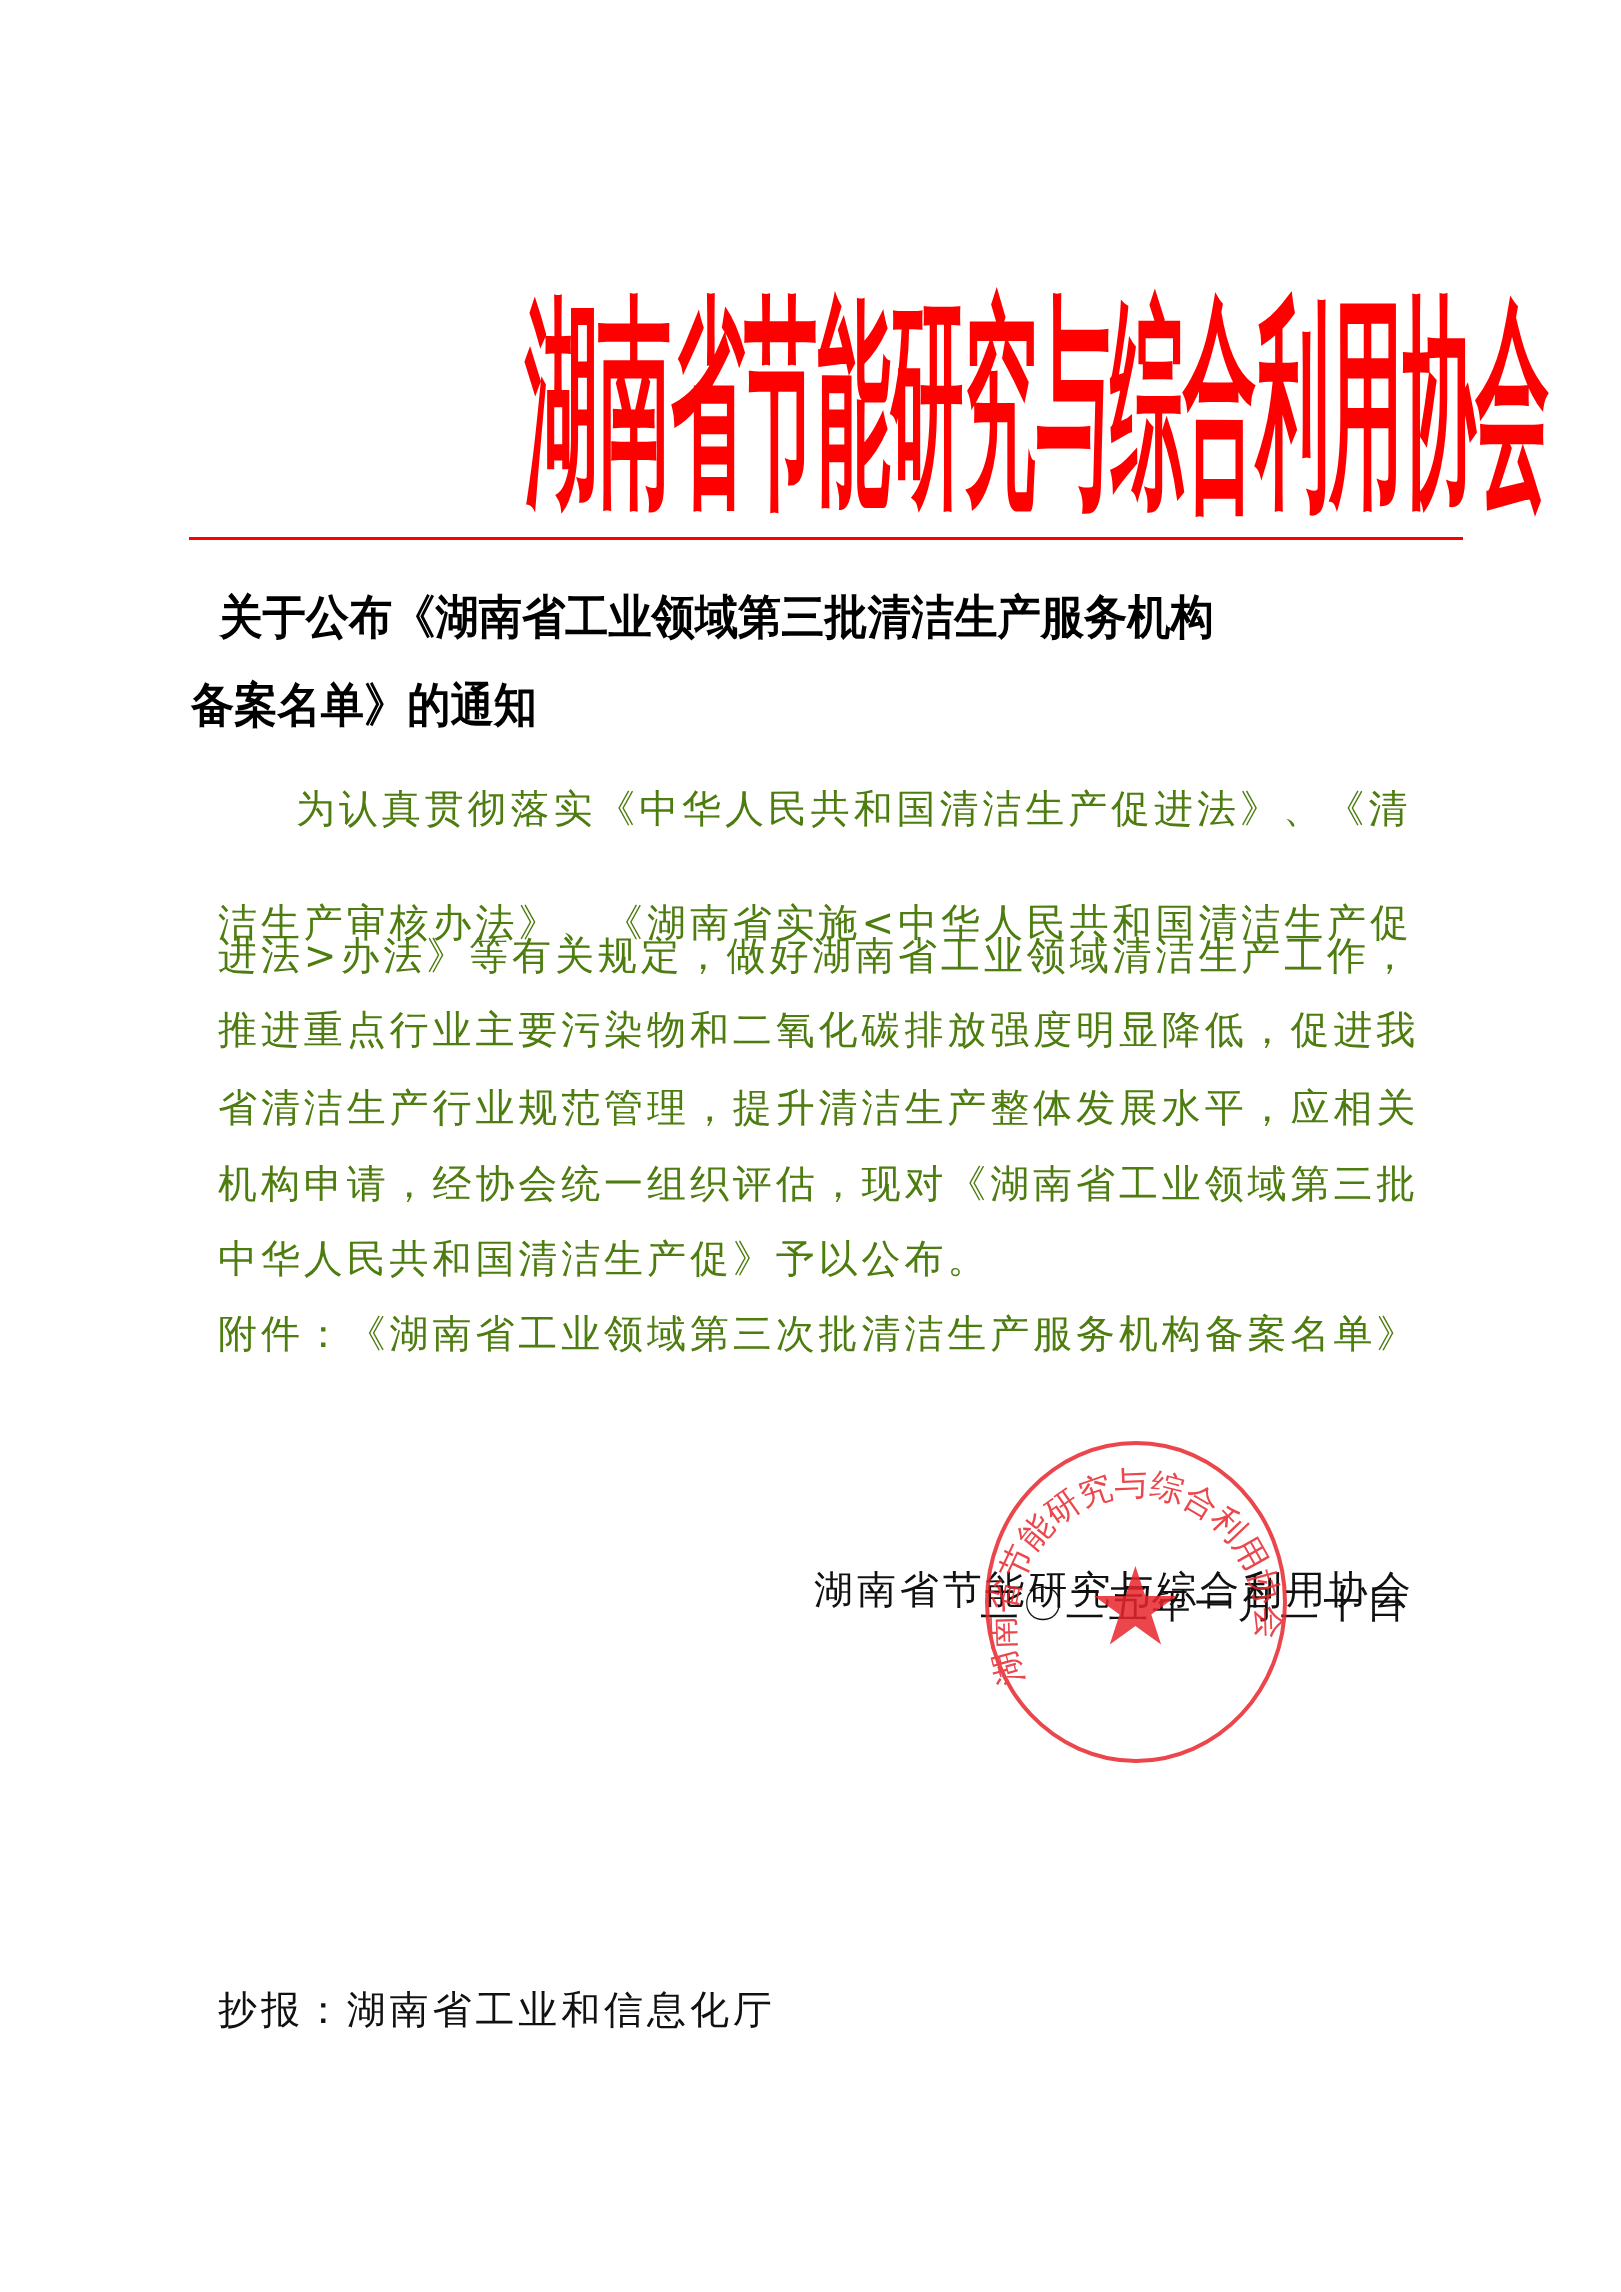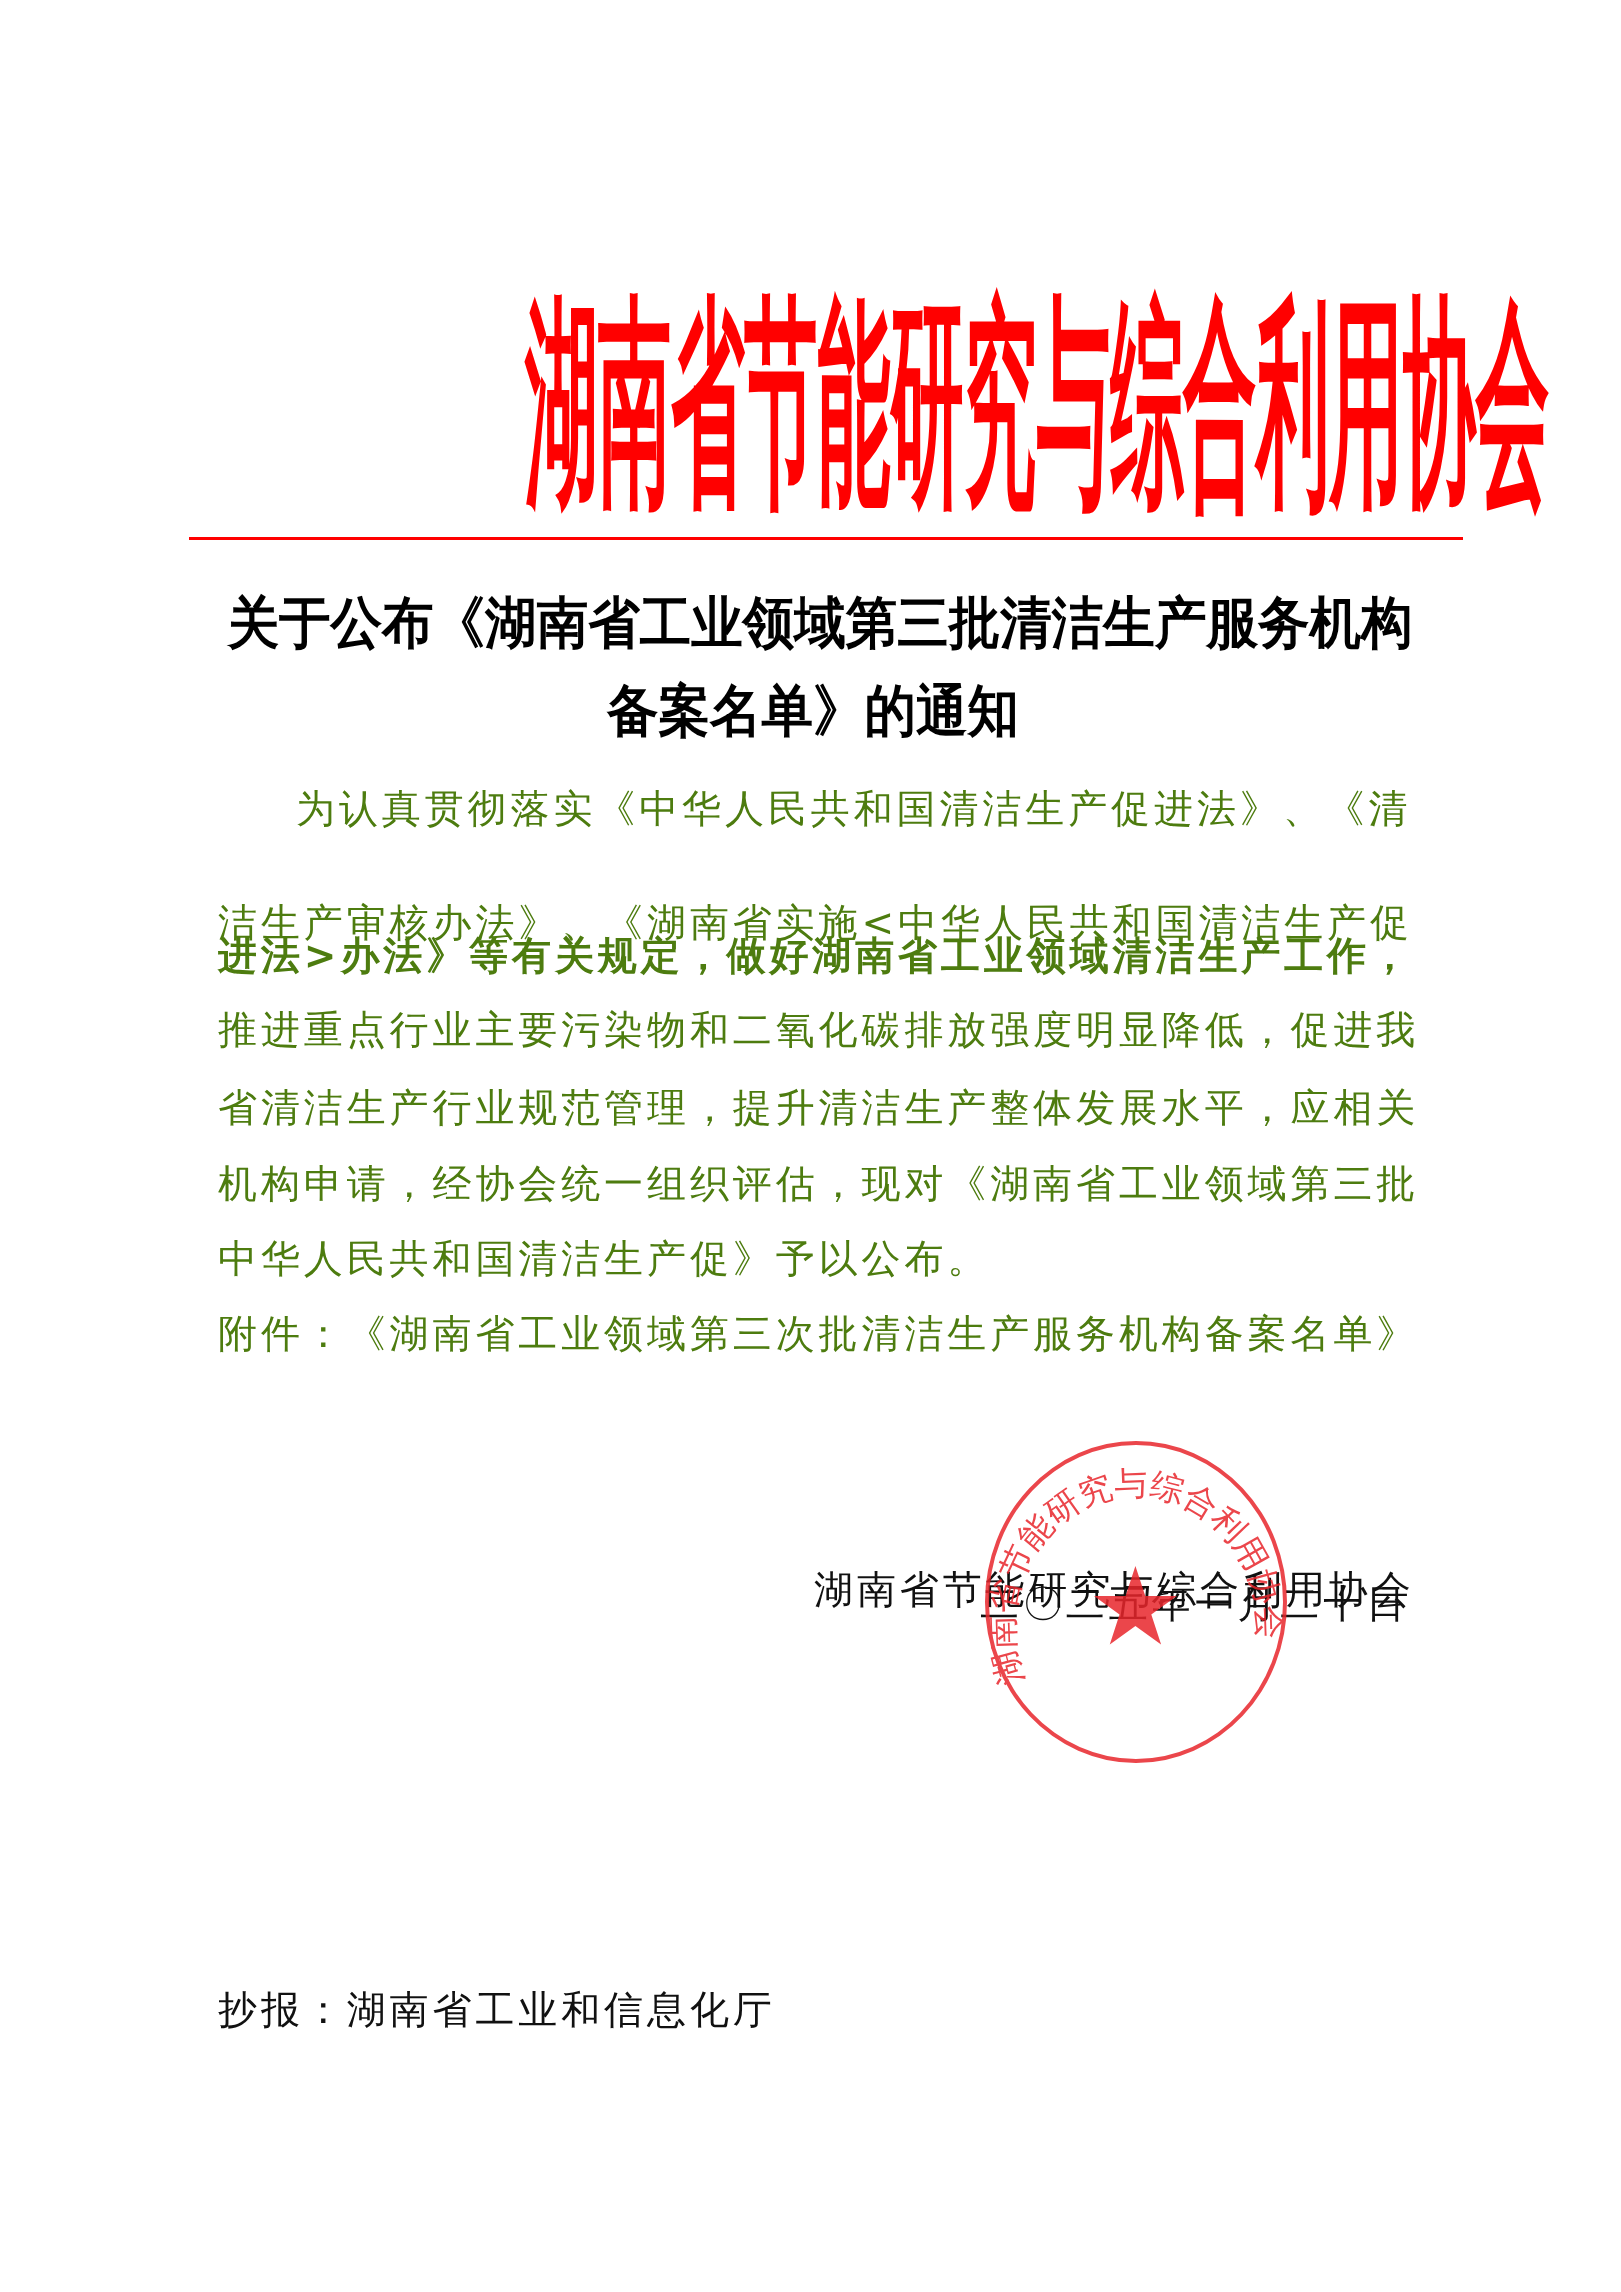--- a/index.html
+++ b/index.html
@@ -1,41 +1,41 @@
 <!DOCTYPE html>
 <html><head>
 <meta charset="utf-8">
 <style>
   html,body{margin:0;padding:0;background:#fff;}
   body{width:1621px;height:2293px;position:relative;overflow:hidden;font-family:"DejaVu Serif",serif;color:#000;}
   .header{position:absolute;left:211px;top:294px;width:1225px;height:221px;color:#f00;font-family:"DejaVu Sans",sans-serif;font-weight:bold;font-size:118px;line-height:221px;text-align:center;white-space:nowrap;}
   .header span{display:inline-block;transform:scale(0.62,1.9);transform-origin:center;letter-spacing:0px;}
   .rule{position:absolute;left:189px;top:537px;width:1274px;height:2.9px;background:#f00;}
-  .title{position:absolute;left:176px;width:1274px;text-align:center;font-family:"DejaVu Sans",sans-serif;font-weight:bold;font-size:56px;white-space:nowrap;text-decoration:underline;}
+  .title{position:absolute;left:176px;width:1274px;text-align:left;font-family:"DejaVu Sans",sans-serif;font-weight:bold;font-size:47px;white-space:nowrap;text-decoration:underline;}
   .title span{display:inline-block;transform:scaleX(0.92);}
   .t1{top:586px;}
   .t2{top:674px;}
   .body-line{position:absolute;left:218px;width:1215px;font-family:"DejaVu Sans",sans-serif;font-size:39px;letter-spacing:3.9px;white-space:nowrap;color:#4d7c0f;}
   .sig{position:absolute;font-family:"DejaVu Sans",sans-serif;font-size:39px;letter-spacing:3.9px;white-space:nowrap;color:#111;}
   .stamp{position:absolute;left:985px;top:1441px;width:294px;height:314px;border:4.9px solid #e8262c;border-radius:50%;opacity:0.85;}
   .stamp .star{position:absolute;left:98px;top:108px;font-size:108px;color:#e8262c;line-height:1;}
   .stamp .ring{position:absolute;left:0;top:0;width:100%;height:100%;}
 </style>
 </head>
 <body>
 
 <div class="header"><span>湖南省节能研究与综合利用协会</span></div>
 <div class="rule"></div>
 
 <div class="title t1"><span>关于公布《湖南省工业领域第三批清洁生产服务机构</span></div>
 <div class="title t2"><span>备案名单》的通知</span></div>
 
 <div class="body-line" style="top:782px;left:296px;">为认真贯彻落实《中华人民共和国清洁生产促进法》、《清</div>
 <div class="body-line" style="top:856px;margin-top:40px;">洁生产审核办法》、《湖南省实施&lt;中华人民共和国清洁生产促</div>
-<div class="body-line" style="top:929px;font-weight:bold;">进法&gt;办法》等有关规定，做好湖南省工业领域清洁生产工作，</div>
+<div class="body-line" style="top:929px;">进法&gt;办法》等有关规定，做好湖南省工业领域清洁生产工作，</div>
 <div class="body-line" style="top:1003px;">推进重点行业主要污染物和二氧化碳排放强度明显降低，促进我</div>
 <div class="body-line" style="top:1081px;">省清洁生产行业规范管理，提升清洁生产整体发展水平，应相关</div>
 <div class="body-line" style="top:1157px;">机构申请，经协会统一组织评估，现对《湖南省工业领域第三批</div>
 <div class="body-line" style="top:1232px;">中华人民共和国清洁生产促》予以公布。</div>
 <div class="body-line" style="top:1307px;">附件：《湖南省工业领域第三次批清洁生产服务机构备案名单》</div>
 
 <div class="sig" style="left:814px;top:1563px;">湖南省节能研究与综合利用协会</div>
 <div class="sig" style="left:980px;top:1577px;">二〇二五年一月二十日</div>
 
 <div class="stamp">

